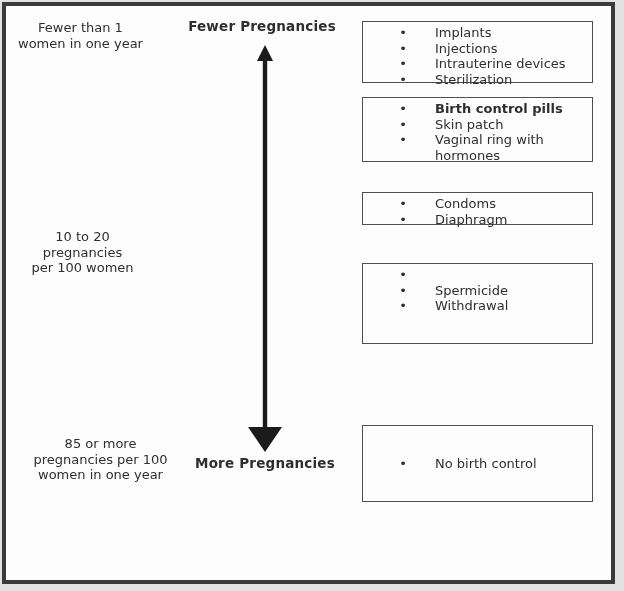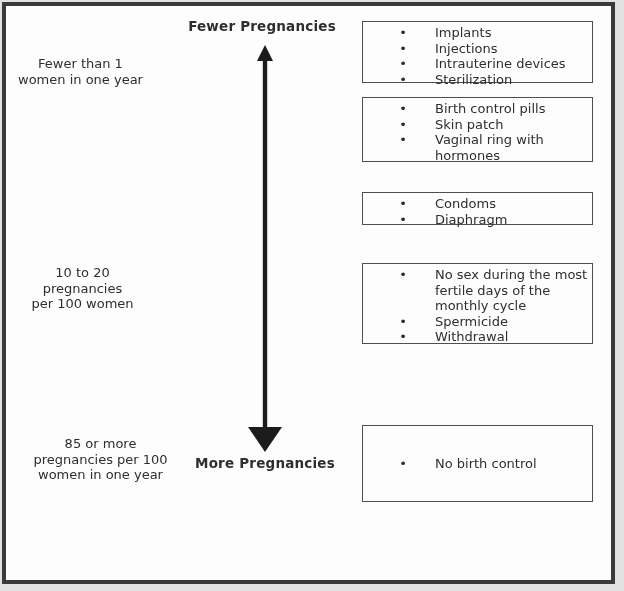--- a/index.html
+++ b/index.html
@@ -26,21 +26,21 @@
     width: 613px; height: 582px;
     border: 4px solid var(--frame-border);
     background: var(--panel-background);
   }
   .annot {
     position: absolute;
     font-size: 13px;
     line-height: 15.5px;
     color: var(--text);
   }
-  .annot.center { text-align: center; margin-top: 36px; }
+  .annot.center { text-align: center; }
   .hdr {
     position: absolute;
     font-size: 13.5px;
     font-weight: bold;
     letter-spacing: 0.2px;
     text-align: center;
     color: var(--text);
     white-space: nowrap;
   }
   .arrow-svg { position: absolute; left: 244px; top: 40px; }
@@ -56,21 +56,21 @@
   .item { display: flex; align-items: flex-start; font-size: 13px; line-height: 15.5px; }
   .bullet {
     margin-left: 34px;
     width: 12px;
     flex-shrink: 0;
     font-size: 13px;
     text-align: center;
     line-height: 15.5px;
   }
   .itext { margin-left: 26px; }
-  .bold { font-weight: normal; }
+  .bold { font-weight: bold; }
 </style>
 </head>
 <body>
 
 <div class="page">
   <div class="panel"></div>
 
   <div class="annot center" style="left:8px; top:20px; width:145px;">
     <div>Fewer than 1</div>
     <div>women in one year</div>
@@ -139,21 +139,20 @@
     </div>
     <div class="item">
       <span class="bullet">•</span>
       <span class="itext">Diaphragm</span>
     </div>
   </div>
 
   <div class="mbox" style="top:263px; height:81px;">
     <div class="item">
       <span class="bullet">•</span>
-      <span class="itext">No sex during the most fertile days of the monthly cycle</span>
     </div>
     <div class="item">
       <span class="bullet">•</span>
       <span class="itext">Spermicide</span>
     </div>
     <div class="item">
       <span class="bullet">•</span>
       <span class="itext">Withdrawal</span>
     </div>
   </div>

